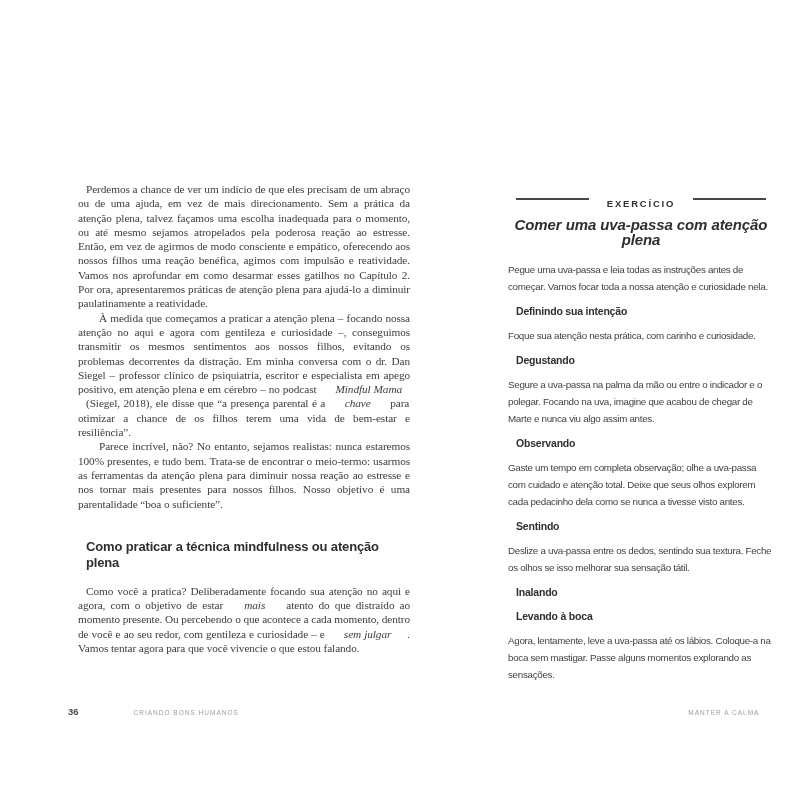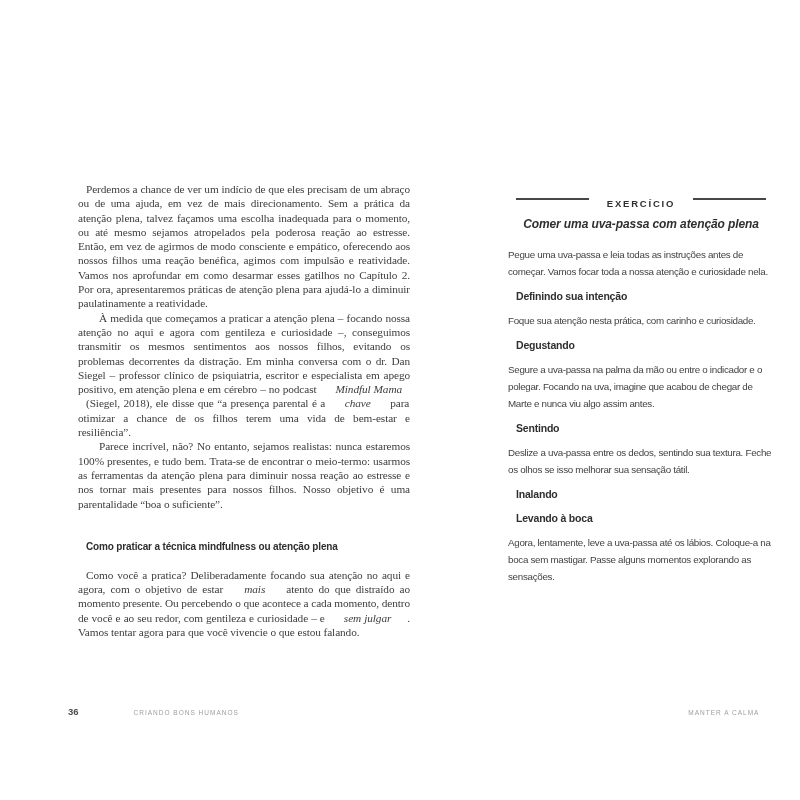--- a/index.html
+++ b/index.html
@@ -24,21 +24,21 @@
     font-family:"Liberation Serif","DejaVu Serif",serif;
     font-size:11.3px;line-height:14.3px;letter-spacing:-0.1px;
     color:var(--body-text);
     text-align:justify;
   }
   .para{margin:0;}
   .para.indent{text-indent:13px;}
   .para em{font-style:italic;}
   .section-heading{
     font-family:"Liberation Sans","DejaVu Sans",sans-serif;
-    font-size:10px;line-height:16px;font-weight:bold;
+    font-size:13px;line-height:16px;font-weight:bold;
     letter-spacing:-0.15px;
     color:var(--heading-text);
     margin-top:28px;margin-bottom:13px;
     text-align:left;
   }
   
   .page-right{
     position:absolute;left:468px;top:150px;width:282px;
     font-family:"Liberation Sans","DejaVu Sans",sans-serif;
     font-size:9.8px;line-height:17px;letter-spacing:-0.3px;
@@ -48,21 +48,21 @@
   .exercise-header{
     display:flex;gap:2px;height:12px;
   }
   .exercise-header .rule{flex:1;height:2px;background:var(--rule);}
   .exercise-label{
     font-size:9.5px;font-weight:bold;letter-spacing:1.8px;
     color:var(--heading-text);line-height:12px;white-space:nowrap;
   }
   .exercise-title{
     margin-top:15px;
-    font-size:12px;line-height:15px;font-weight:bold;font-style:italic;
+    font-size:15px;line-height:15px;font-weight:bold;font-style:italic;
     letter-spacing:-0.1px;
     color:var(--heading-text);
     text-align:center;
   }
   .exercise-intro{margin-top:14px;}
   .step{margin-top:8px;}
   .step-heading{
     font-size:10.5px;line-height:16px;font-weight:bold;
     letter-spacing:-0.2px;
     color:var(--heading-text);
@@ -116,20 +116,24 @@
 
     <div class="step">
       <div class="step-heading">Definindo sua intenção</div>
       <p class="step-body">Foque sua atenção nesta prática, com carinho e curiosidade.</p>
     </div>
     <div class="step">
       <div class="step-heading">Degustando</div>
       <p class="step-body">Segure a uva-passa na palma da mão ou entre o indicador e o polegar. Focando na uva, imagine que acabou de chegar de Marte e nunca viu algo assim antes.</p>
     </div>
     <div class="step">
+      <div class="step-heading">Observando</div>
+      <p class="step-body">Gaste um tempo em completa observação; olhe a uva-passa com cuidado e atenção total. Deixe que seus olhos explorem cada pedacinho dela como se nunca a tivesse visto antes.</p>
+    </div>
+    <div class="step">
       <div class="step-heading">Sentindo</div>
       <p class="step-body">Deslize a uva-passa entre os dedos, sentindo sua textura. Feche os olhos se isso melhorar sua sensação tátil.</p>
     </div>
     <div class="step">
       <div class="step-heading">Inalando</div>
     </div>
     <div class="step">
       <div class="step-heading">Levando à boca</div>
       <p class="step-body">Agora, lentamente, leve a uva-passa até os lábios. Coloque-a na boca sem mastigar. Passe alguns momentos explorando as sensações.</p>
     </div>

